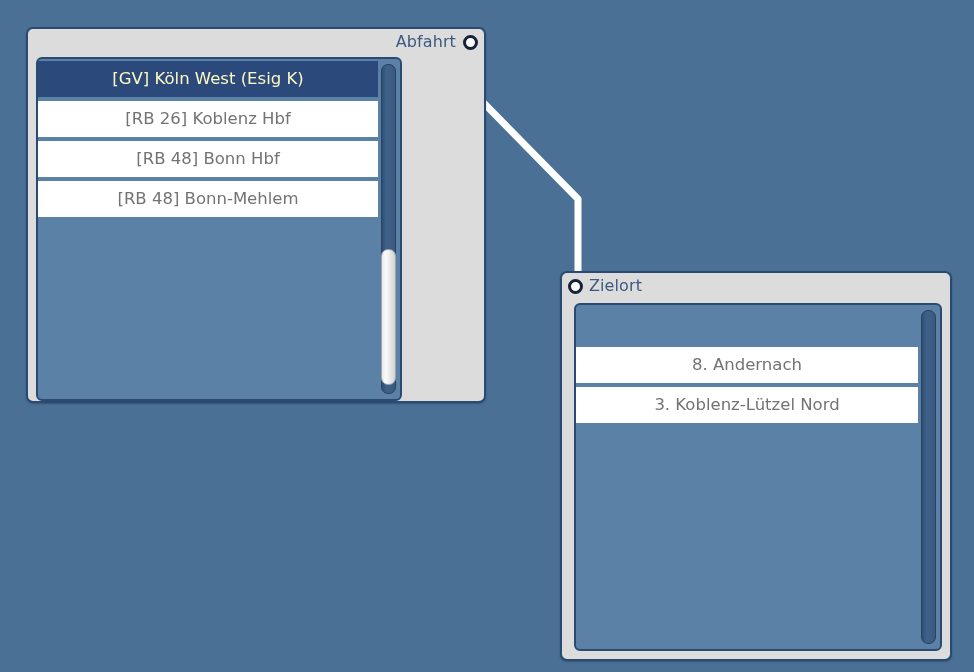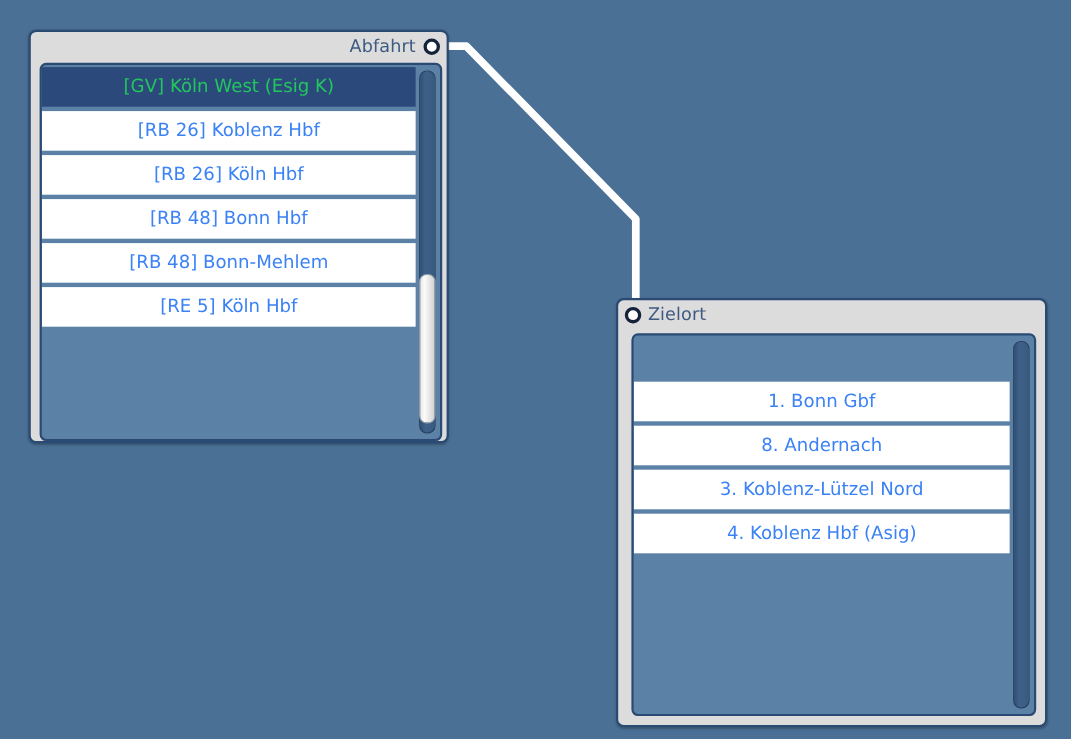--- a/index.html
+++ b/index.html
@@ -79,31 +79,31 @@
   }
   .list-rows {
     flex: 1 1 auto;
     overflow: hidden;
     padding-top: 2px;
   }
   .row {
     height: 36px;
     line-height: 36px;
     background: #ffffff;
-    color: #3b82f6;
+    color: #737373;
     font-size: 16.5px;
     text-align: center;
     margin-bottom: 4px;
     box-sizing: border-box;
     white-space: nowrap;
     overflow: hidden;
   }
   .row.selected {
     background: #2b4a7b;
-    color: #22c55e;
+    color: #fef9c3;
   }
   .row.blank {
     background: transparent;
     color: transparent;
   }
 
   
   .scrollbar {
     width: 22px;
     flex: none;
@@ -124,21 +124,21 @@
     position: absolute;
     left: 3px;
     width: 15px;
     background: linear-gradient(to right,#e8e8e8,#fbfbfb 30%,#d2d2d2);
     border: 1px solid #9aa4ad;
     border-radius: 7px;
     box-sizing: border-box;
   }
 
   
-  #node-abfahrt { left: 26px;  top: 27px;  width: 382px; height: 376px; }
+  #node-abfahrt { left: 26px;  top: 27px;  width: 460px; height: 376px; }
   #list-abfahrt { left: 8px;   top: 28px;  width: 366px; height: 344px; }
 
   #node-zielort { left: 560px; top: 271px; width: 392px; height: 390px; }
   #list-zielort { left: 12px;  top: 30px;  width: 368px; height: 348px; }
 </style>
 </head>
 <body>
 
 <svg class="wire-layer" viewBox="0 0 974 672" width="974" height="672">
   <path fill="none" stroke="#ffffff" stroke-width="7" stroke-linejoin="round" stroke-linecap="round" d="M 404 42 L 424 42 L 578 199 L 578 283"></path>
@@ -148,44 +148,40 @@
 
   <div class="node-header align-right">
     <span class="node-title">Abfahrt</span>
     <span class="port right-of-title"></span>
   </div>
 
   <div class="listbox" id="list-abfahrt">
     <div class="list-rows">
       <div class="row selected">[GV] Köln West (Esig K)</div>
       <div class="row">[RB 26] Koblenz Hbf</div>
-      <div class="row">[RB 26] Köln Hbf</div>
       <div class="row">[RB 48] Bonn Hbf</div>
       <div class="row">[RB 48] Bonn-Mehlem</div>
-      <div class="row">[RE 5] Köln Hbf</div>
     </div>
     <div class="scrollbar">
       <div class="sb-track"></div>
       <div class="sb-thumb" style="top:56%;height:40%;"></div>
     </div>
   </div>
 </div>
 
 <div class="node" id="node-zielort">
 
   <div class="node-header align-left">
     <span class="port left-of-title"></span>
     <span class="node-title">Zielort</span>
   </div>
 
   <div class="listbox" id="list-zielort">
     <div class="list-rows">
       <div class="row blank"></div>
-      <div class="row">1. Bonn Gbf</div>
       <div class="row">8. Andernach</div>
       <div class="row">3. Koblenz-Lützel Nord</div>
-      <div class="row">4. Koblenz Hbf (Asig)</div>
     </div>
     <div class="scrollbar">
       <div class="sb-track"></div>
     </div>
   </div>
 </div>
 
 </body></html>

